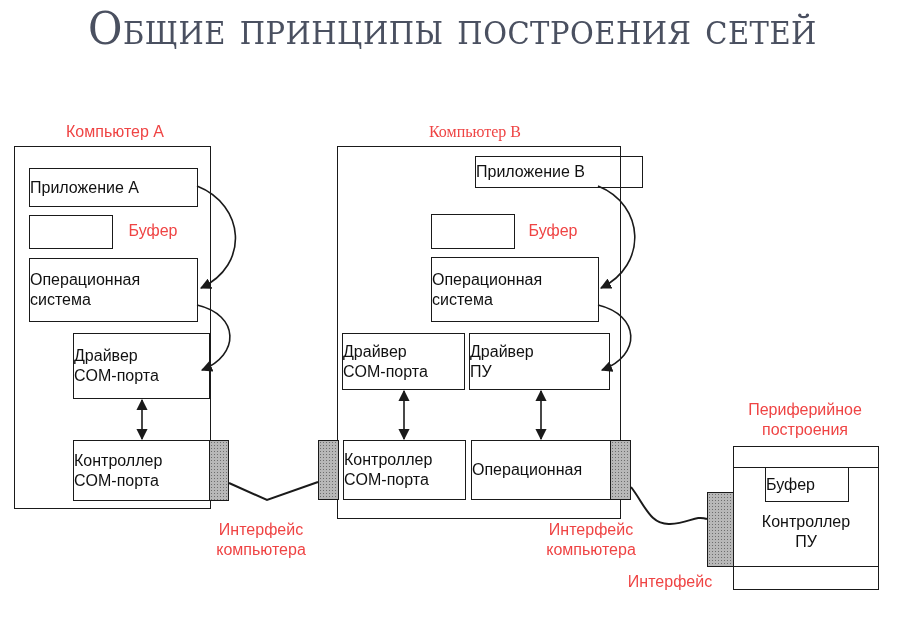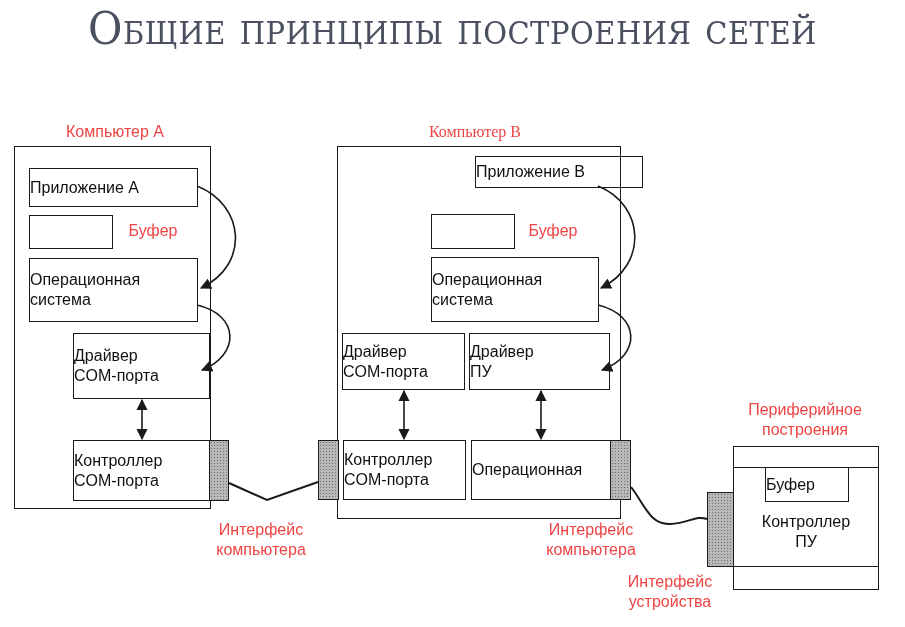--- a/index.html
+++ b/index.html
@@ -112,21 +112,20 @@
 <div class="lbl" style="left:196px; top:520px; width:130px; text-align:center;">
   <div>Интерфейс</div>
   <div>компьютера</div>
 </div>
 <div class="lbl" style="left:526px; top:520px; width:130px; text-align:center;">
   <div>Интерфейс</div>
   <div>компьютера</div>
 </div>
 <div class="lbl" style="left:610px; top:572px; width:120px; text-align:center;">
   <div>Интерфейс</div>
-  <div>устройства</div>
 </div>
 
 <svg class="overlay" width="905" height="627">
   <defs>
     <marker id="ah" viewBox="0 0 10 10" refX="9" refY="5" markerWidth="7" markerHeight="7" orient="auto-start-reverse">
       <path d="M0,0 L10,5 L0,10 z" fill="#1a1a1a"></path>
     </marker>
   </defs>
 
   <path d="M197,186 C245,205 250,265 201,288" fill="none" stroke="#1a1a1a" stroke-width="1.6" marker-end="url(#ah)"></path>

